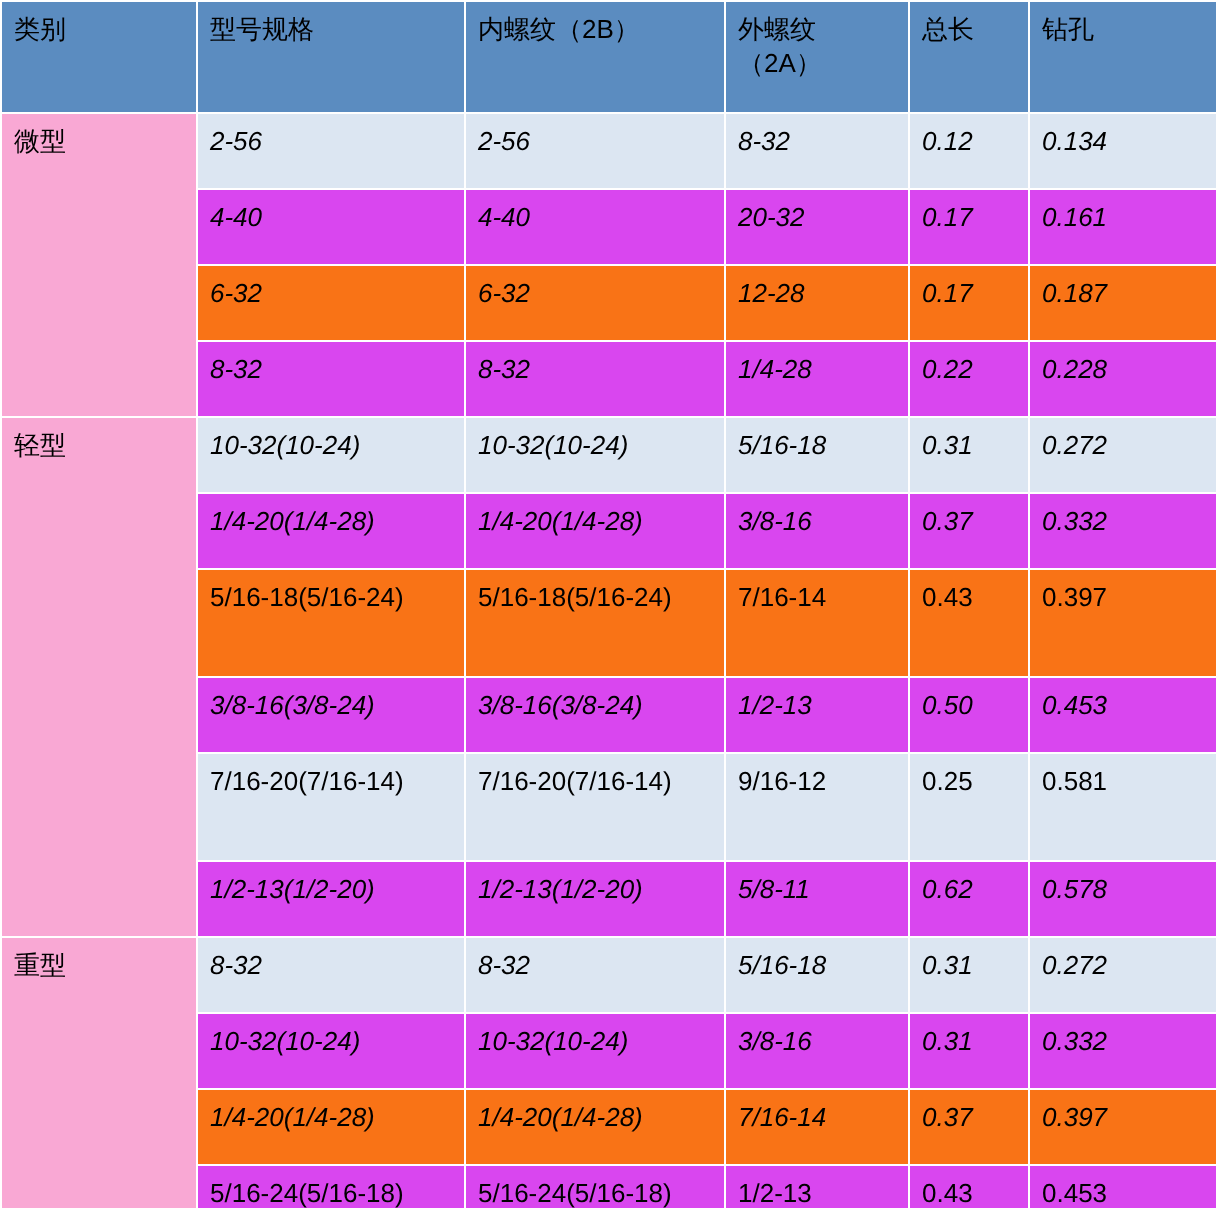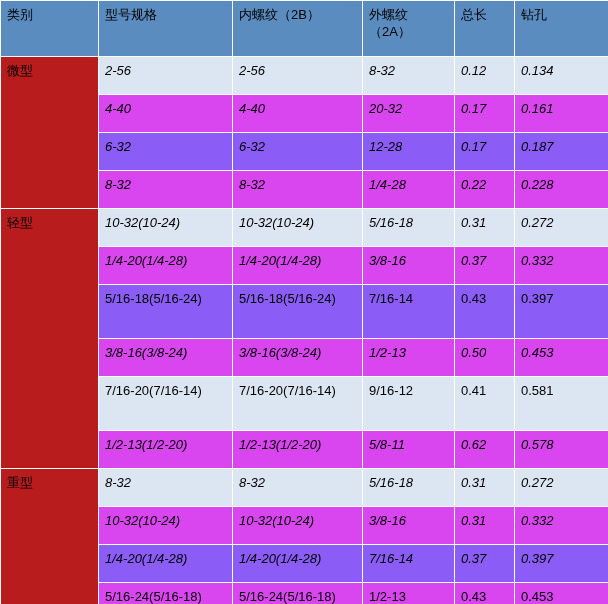--- a/index.html
+++ b/index.html
@@ -36,28 +36,28 @@
   }
   
   col.c0 { width: 98px; }
   col.c1 { width: 134px; }
   col.c2 { width: 130px; }
   col.c3 { width: 92px; }
   col.c4 { width: 60px; }
   col.c5 { width: 94px; }
 
   td.cat {
-    background: #b91c1c;
+    background: #f9a8d4;
     vertical-align: top;
     padding-top: 10px;
     font-size: 13px;
   }
   td.shade-a { background: #dce6f2; }
   td.shade-b { background: #d946ef; }
-  td.shade-c { background: #8b5cf6; }
+  td.shade-c { background: #f97316; }
 
   .tall { height: 42px; }
   .reg { height: 26px; font-style: italic; }
 </style>
 </head>
 <body>
 
 <table class="spec-table">
   <colgroup>
     <col class="c0">
@@ -135,21 +135,21 @@
       <td class="shade-b reg">3/8-16(3/8-24)</td>
       <td class="shade-b reg">3/8-16(3/8-24)</td>
       <td class="shade-b reg">1/2-13</td>
       <td class="shade-b reg">0.50</td>
       <td class="shade-b reg">0.453</td>
     </tr>
     <tr>
       <td class="shade-a tall">7/16-20(7/16-14)</td>
       <td class="shade-a tall">7/16-20(7/16-14)</td>
       <td class="shade-a tall">9/16-12</td>
-      <td class="shade-a tall">0.41</td>
+      <td class="shade-a tall">0.25</td>
       <td class="shade-a tall">0.581</td>
     </tr>
     <tr>
       <td class="shade-b reg">1/2-13(1/2-20)</td>
       <td class="shade-b reg">1/2-13(1/2-20)</td>
       <td class="shade-b reg">5/8-11</td>
       <td class="shade-b reg">0.62</td>
       <td class="shade-b reg">0.578</td>
     </tr>
 

